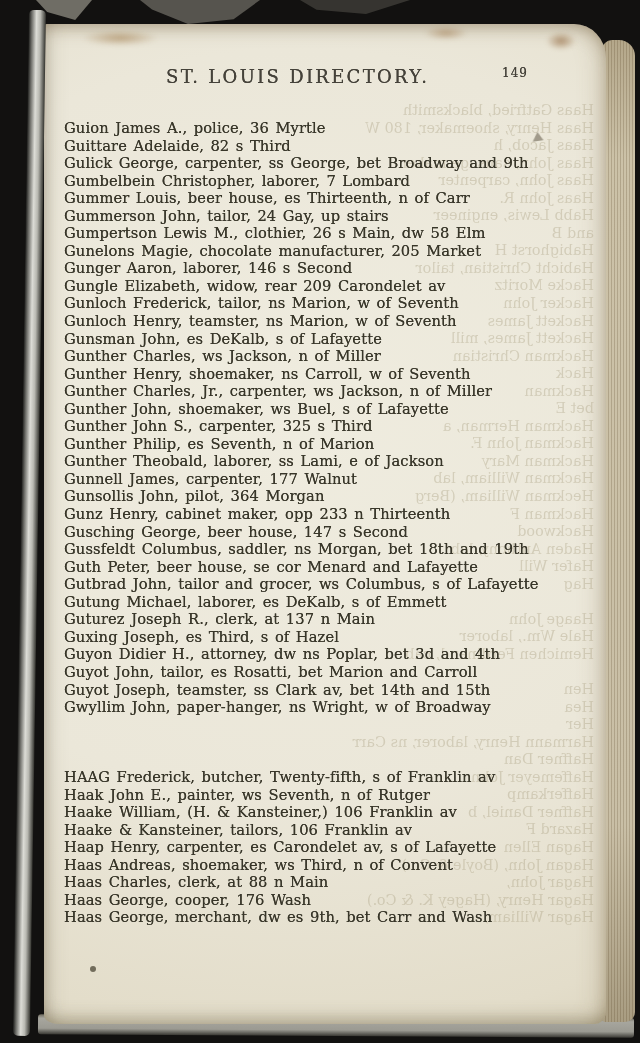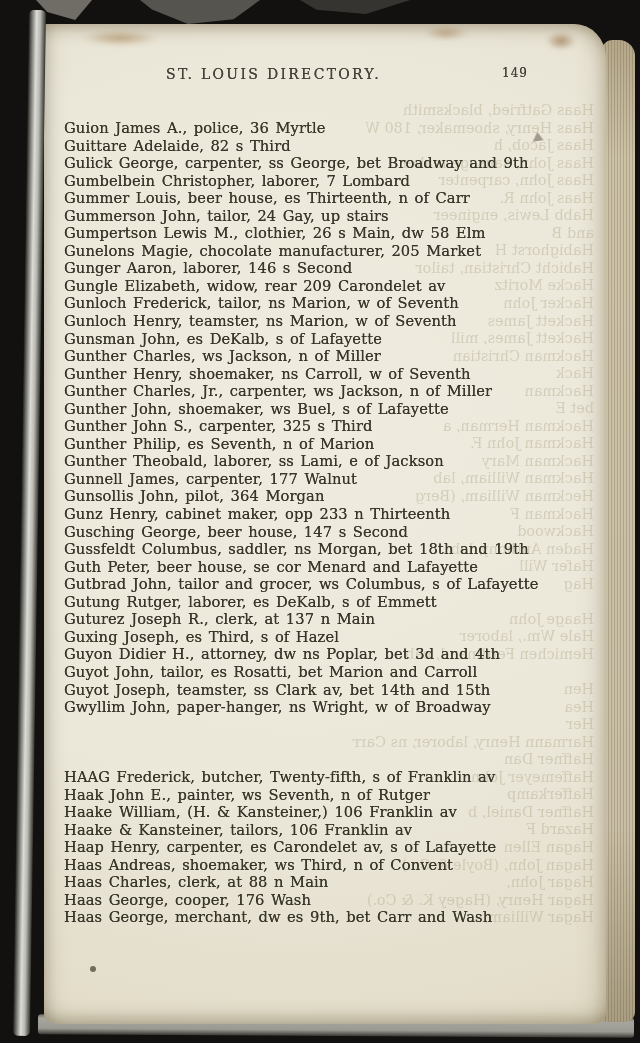--- a/index.html
+++ b/index.html
@@ -70,21 +70,21 @@
     position:absolute;top:78px;right:12px;width:282px;
     transform:scaleX(-1);color:#9a8f6d;opacity:.30;filter:blur(.7px);
     font-size:14.4px;z-index:1;pointer-events:none;
   }
   .ghost-line{height:17.55px;line-height:17.55px;white-space:nowrap;overflow:visible;}
 
   
   .pheader{position:absolute;left:0;top:0;width:100%;z-index:3;}
   .title{
     position:absolute;left:122px;top:42px;
-    font-size:14px;letter-spacing:2.3px;color:#45423a;
+    font-size:18px;letter-spacing:2.3px;color:#45423a;
     text-shadow:0 0 .45px #45423a;white-space:nowrap;
   }
   .pageno{
     position:absolute;left:458px;top:42px;
     font-size:12px;letter-spacing:1px;color:#45423a;text-shadow:0 0 .4px #45423a;
   }
   .entries{position:absolute;left:20px;width:536px;z-index:3;margin-top:17px;}
   .entries.g{top:78px;}
   .entries.h{top:727px;}
   .entry{
@@ -189,21 +189,21 @@
         <div class="entry">Gunther John S., carpenter, 325 s Third</div>
         <div class="entry">Gunther Philip, es Seventh, n of Marion</div>
         <div class="entry">Gunther Theobald, laborer, ss Lami, e of Jackson</div>
         <div class="entry">Gunnell James, carpenter, 177 Walnut</div>
         <div class="entry">Gunsollis John, pilot, 364 Morgan</div>
         <div class="entry">Gunz Henry, cabinet maker, opp 233 n Thirteenth</div>
         <div class="entry">Gusching George, beer house, 147 s Second</div>
         <div class="entry">Gussfeldt Columbus, saddler, ns Morgan, bet 18th and 19th</div>
         <div class="entry">Guth Peter, beer house, se cor Menard and Lafayette</div>
         <div class="entry">Gutbrad John, tailor and grocer, ws Columbus, s of Lafayette</div>
-        <div class="entry">Gutung Rutger, laborer, es DeKalb, s of Emmett</div>
+        <div class="entry">Gutung Michael, laborer, es DeKalb, s of Emmett</div>
         <div class="entry">Guturez Joseph R., clerk, at 137 n Main</div>
         <div class="entry">Guxing Joseph, es Third, s of Hazel</div>
         <div class="entry">Guyon Didier H., attorney, dw ns Poplar, bet 3d and 4th</div>
         <div class="entry">Guyot John, tailor, es Rosatti, bet Marion and Carroll</div>
         <div class="entry">Guyot Joseph, teamster, ss Clark av, bet 14th and 15th</div>
         <div class="entry">Gwyllim John, paper-hanger, ns Wright, w of Broadway</div>
       </div>
 
     <div class="entries h">
         <div class="entry">HAAG Frederick, butcher, Twenty-fifth, s of Franklin av</div>

